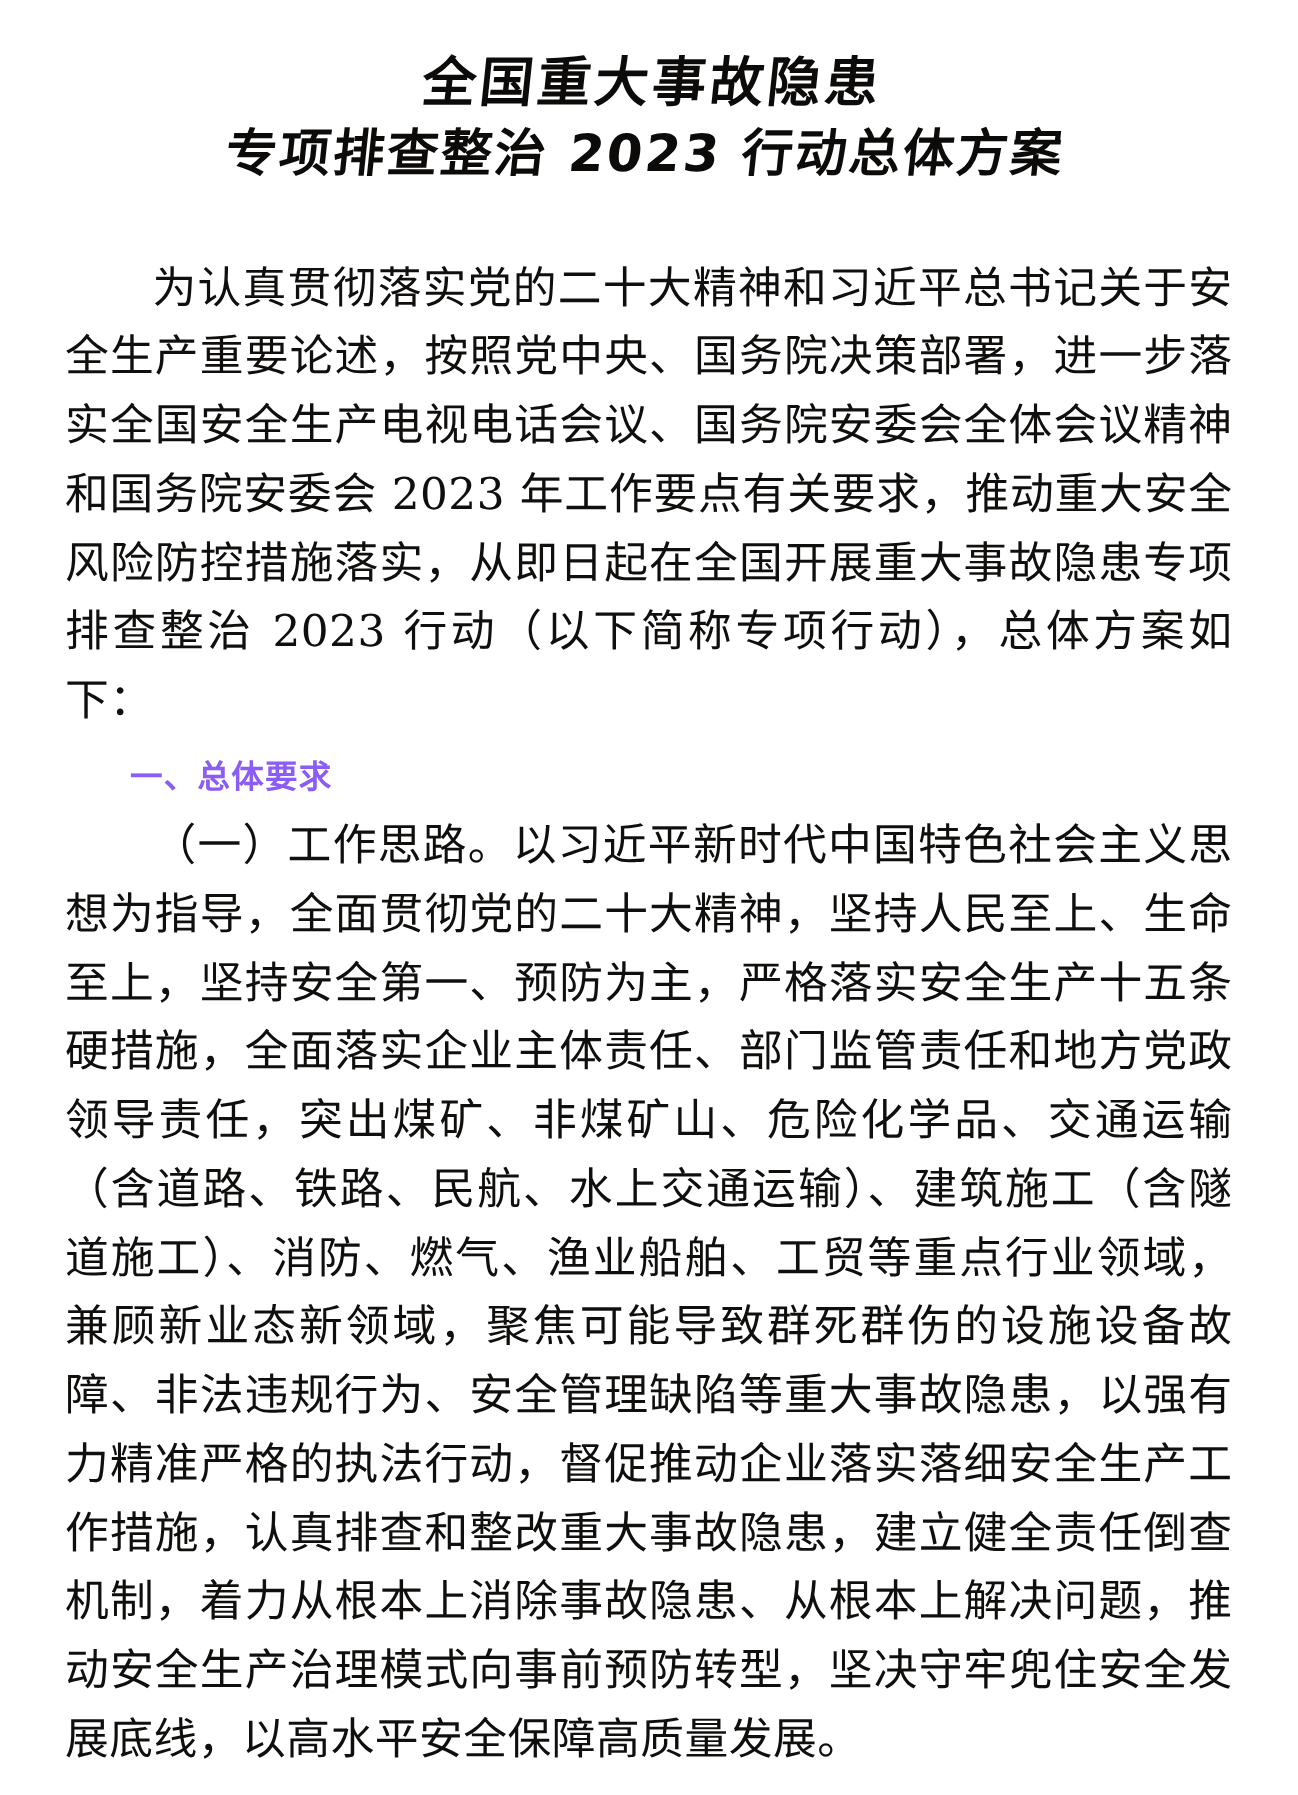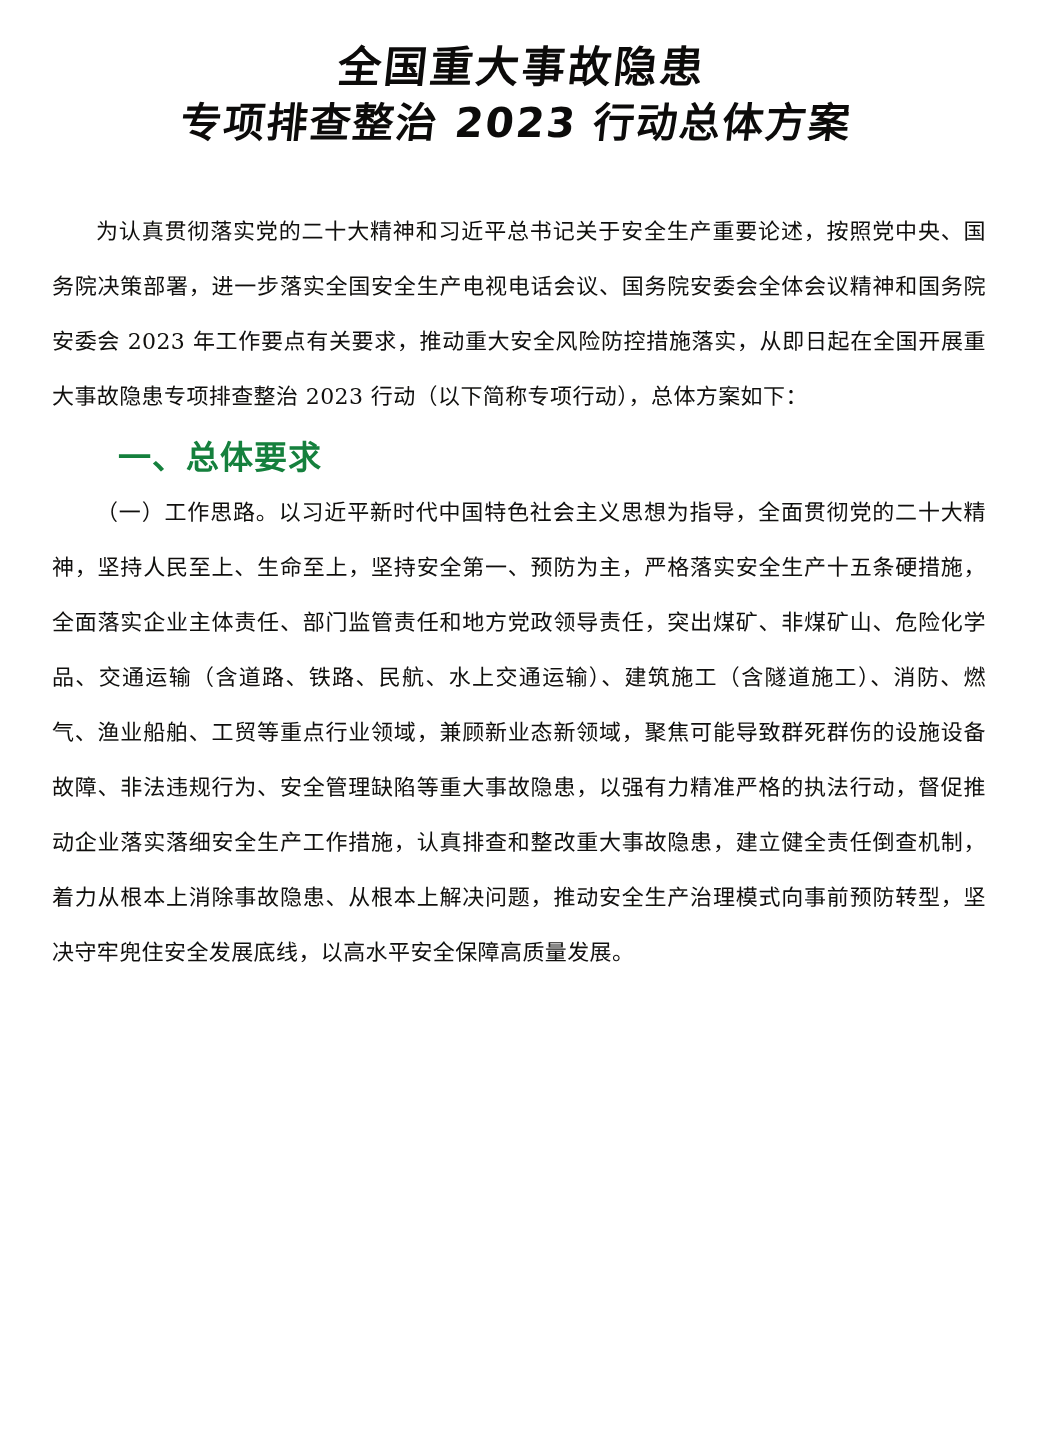--- a/index.html
+++ b/index.html
@@ -38,37 +38,37 @@
   }
   .doc-title .line.l2 {
     font-size: 41px;
     letter-spacing: 2px;
   }
   .body-block {
     margin-top: 52px;
   }
   p.para {
     margin: 0;
-    font-size: 22px;
+    font-size: 35px;
     line-height: 55px;
     letter-spacing: 0.4px;
     text-align: justify;
     text-justify: inter-ideograph;
     text-indent: 2em;
     color: #100f0d;
   }
   h2.section-heading {
     margin: 6px 0 0 0;
     font-family: "DejaVu Sans", "Liberation Sans", sans-serif;
     font-weight: 700;
-    font-size: 33px;
+    font-size: 26px;
     line-height: 55px;
     letter-spacing: 1px;
     text-indent: 2em;
-    color: #15803d;
+    color: #8b5cf6;
   }
   .lead-run {
     font-family: "DejaVu Sans", "Liberation Sans", sans-serif;
     font-weight: 400;
   }
 </style>
 </head>
 <body>
 
 <div class="page">

